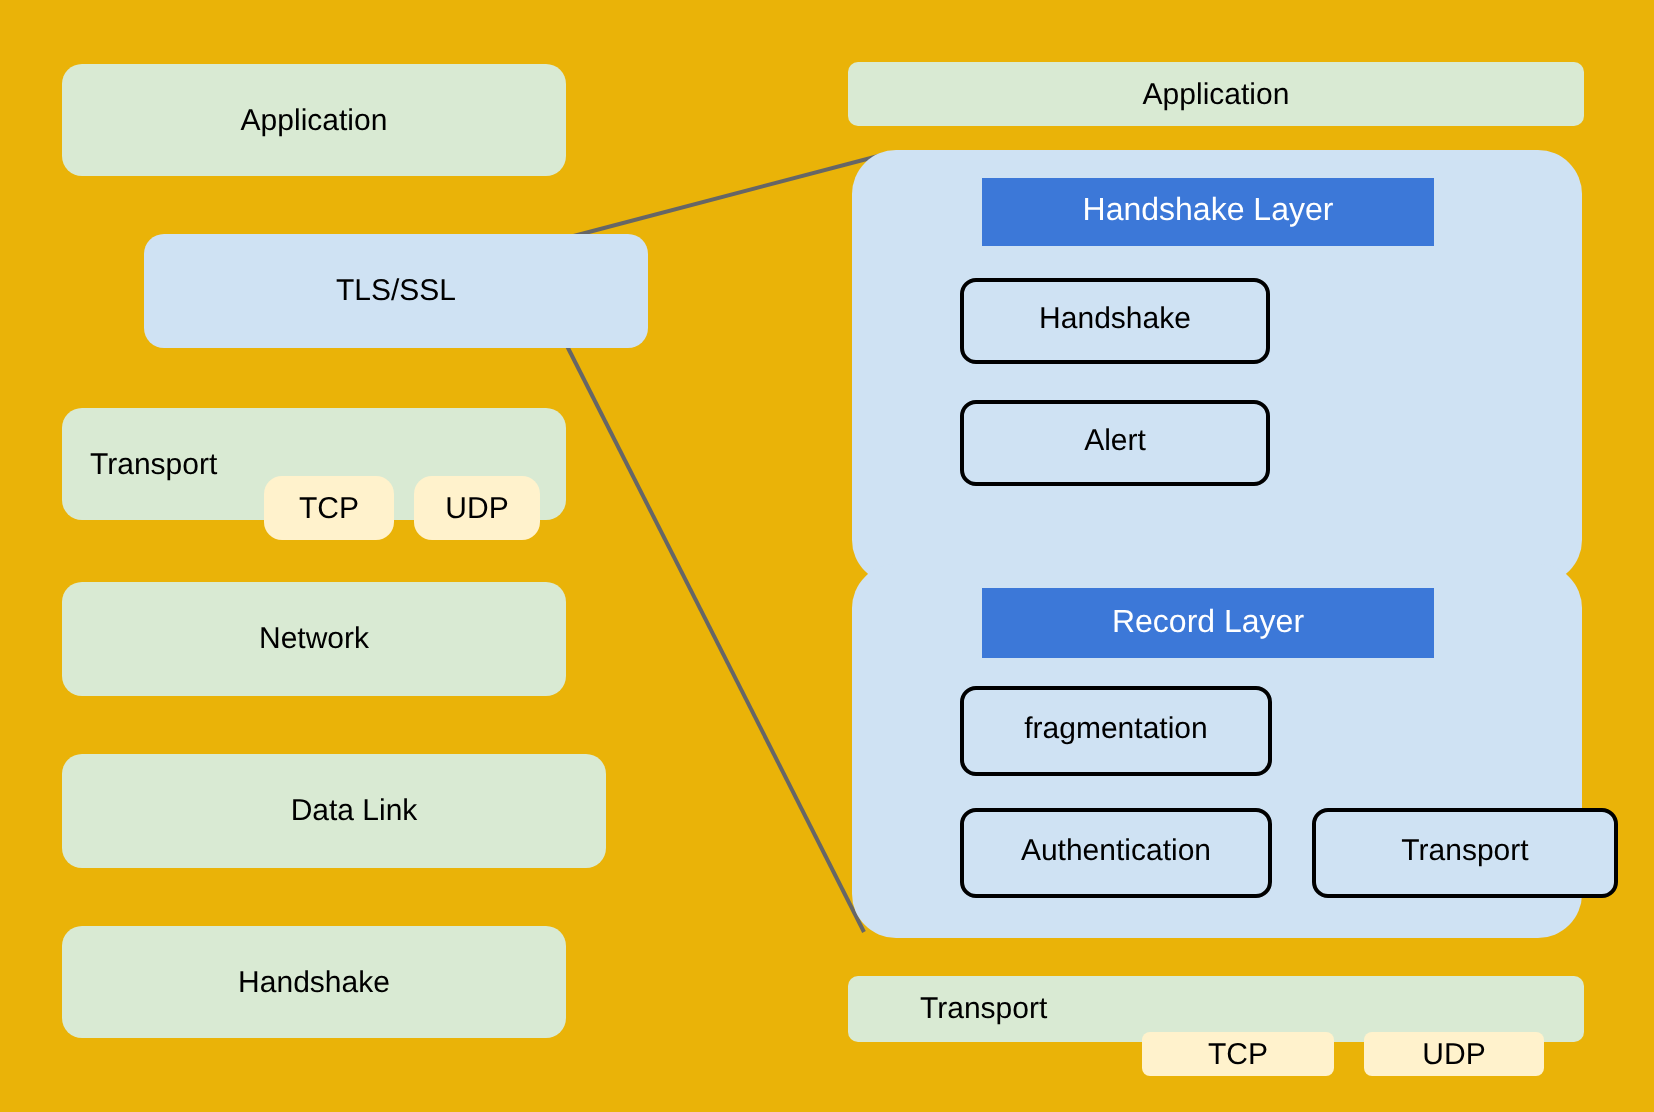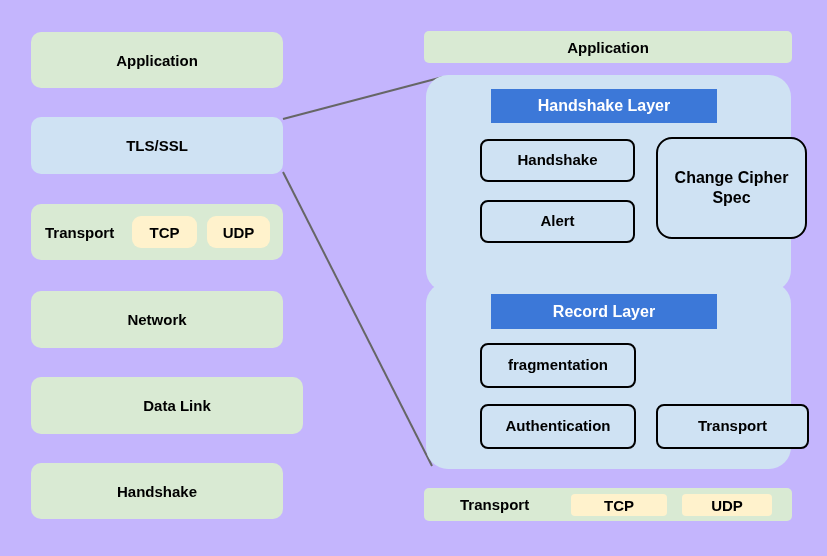--- a/index.html
+++ b/index.html
@@ -1,55 +1,55 @@
 <!DOCTYPE html>
 <html><head>
 <meta charset="utf-8">
 <style>
   html, body { margin: 0; padding: 0; background: #000; }
   #canvas {
     position: relative;
     width: 827px;
     height: 556px;
-    background: #c4b5fd;
+    background: #eab308;
     font-family: "Liberation Sans", sans-serif;
     color: #000000;
     overflow: hidden;
-    font-weight: bold;
   }
   svg.connectors { position: absolute; left: 0; top: 0; width: 827px; height: 556px; }
 
   
   .lbox {
     position: absolute;
     left: 31px;
     width: 252px;
     border-radius: 10px;
     display: flex;
     align-items: center;
     justify-content: center;
     font-size: 15px;
   }
   .green  { background: #d9ead3; }
   .blue   { background: #cfe2f3; }
   #l-application { top: 32px;  height: 56px; }
-  #l-tls         { top: 117px; height: 57px; }
+  #l-tls         { top: 117px; height: 57px; margin-left: 41px; }
   #l-transport   { top: 204px; height: 56px; justify-content: flex-start; padding-left: 14px; box-sizing: border-box; }
   #l-network     { top: 291px; height: 57px; }
   #l-datalink    { top: 377px; height: 57px; padding-left: 20px; }
   #l-physical    { top: 463px; height: 56px; }
 
   .chip {
     position: absolute;
     background: #fff2cc;
     border-radius: 9px;
     display: flex;
     align-items: center;
     justify-content: center;
     font-size: 15px;
+    margin-top: 22px;
   }
   #l-tcp { left: 101px; top: 12px; width: 65px; height: 32px; }
   #l-udp { left: 176px; top: 12px; width: 63px; height: 32px; }
 
   
   .rbar {
     position: absolute;
     left: 424px;
     width: 368px;
     height: 33px;
@@ -160,23 +160,20 @@
   <div class="container" id="handshake-container">
     <div class="layer-header">
       <span>Handshake Layer</span>
     </div>
     <div class="inner-box" id="box-handshake">
       <span>Handshake</span>
     </div>
     <div class="inner-box" id="box-alert">
       <span>Alert</span>
     </div>
-    <div class="inner-box" id="box-ccs">
-      <span>Change Cipher Spec</span>
-    </div>
   </div>
 
   <div class="container" id="record-container">
     <div class="layer-header">
       <span>Record Layer</span>
     </div>
     <div class="inner-box" id="box-fragmentation">
       <span>fragmentation</span>
     </div>
     <div class="inner-box" id="box-authentication">

